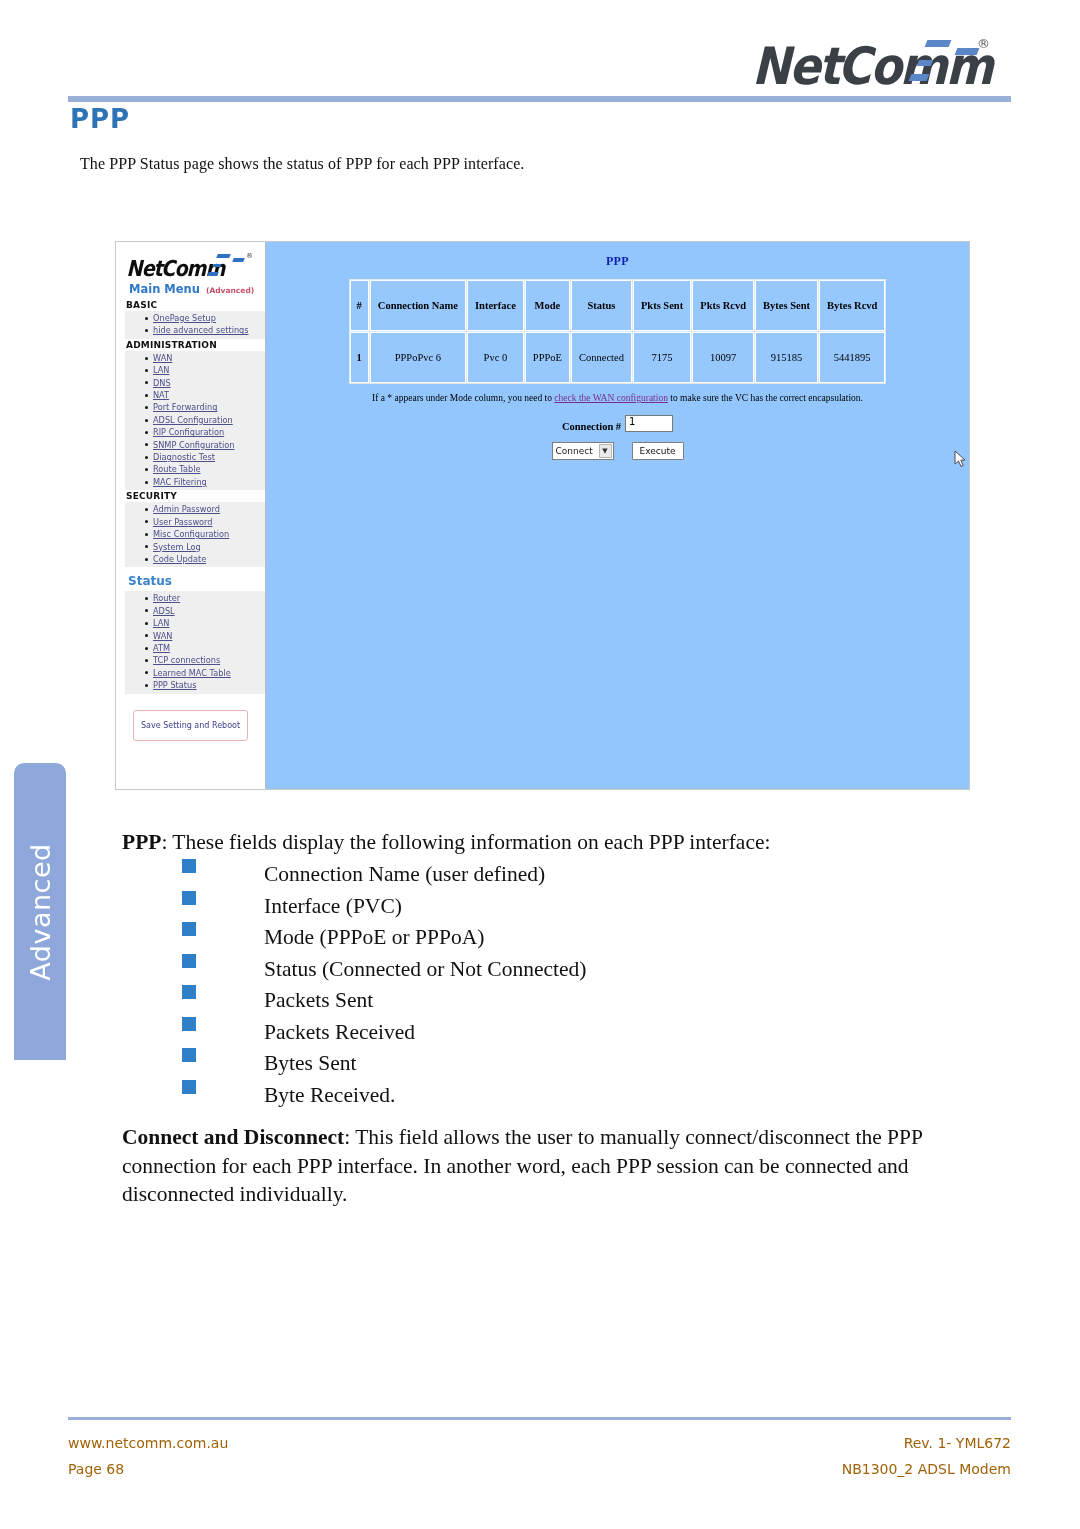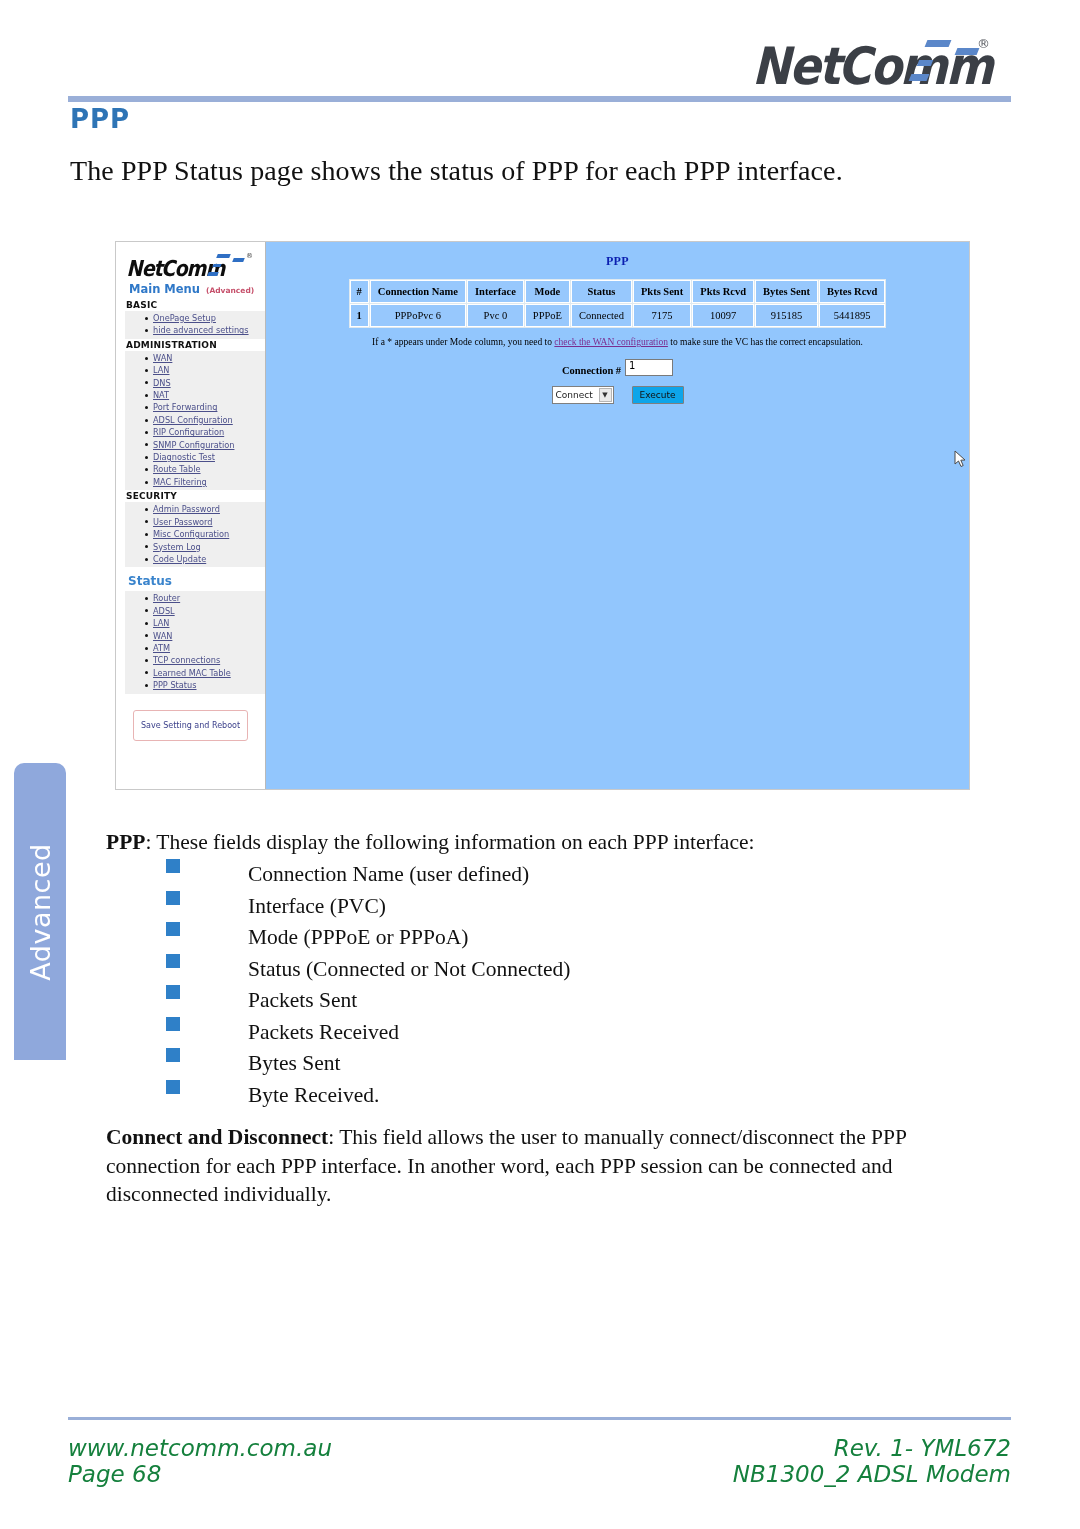--- a/index.html
+++ b/index.html
@@ -38,22 +38,22 @@
   
   #doc-title {
     position:absolute; left:70px; top:104px;
     font-family:"DejaVu Sans", sans-serif;
     font-weight:bold; font-size:26px; letter-spacing:1px;
     color:#2e74b5;
   }
 
   
   #intro-text {
-    position:absolute; left:70px; top:155px; width:900px;
-    font-size:28px; color:#111; letter-spacing:0.1px;
+    position:absolute; left:80px; top:155px; width:900px;
+    font-size:16px; color:#111; letter-spacing:0.1px;
   }
 
   
   #side-tab {
     position:absolute; left:14px; top:763px; width:52px; height:297px;
     background:#8fa8dc;
     border-radius:10px 10px 0 0;
   }
   #side-tab .side-label {
     position:absolute; left:50%; top:50%;
@@ -121,21 +121,21 @@
   }
   #ppp-table {
     border-collapse:separate; border-spacing:1px;
     margin:10px auto 0 auto;
     background:#dfe9ef;
     font-family:"Liberation Serif", serif;
   }
   #ppp-table th, #ppp-table td {
     background:#97c8fd; border:1px solid #ffffff;
     text-align:center; color:#000;
-    padding:5px 7px; font-size:10.5px; white-space:nowrap;
+    padding:19px 7px; font-size:10.5px; white-space:nowrap;
   }
   #ppp-table th { font-weight:bold; }
   #ppp-table td { font-weight:normal; }
   #ppp-table td.idx, #ppp-table th.idx { padding:5px 6px; font-weight:bold; }
   #rc-note {
     margin:9px 0 0 0; text-align:center;
     font-size:9.5px; color:#000;
   }
   #rc-note a { color:#7b2d8e; text-decoration:underline;margin-top:32px; }
   #conn-row {
@@ -153,51 +153,51 @@
     font-family:"DejaVu Sans", sans-serif; font-size:9px; color:#222;
     display:flex; align-items:center; padding-left:3px; position:relative;
   }
   #action-select .sel-arrow {
     position:absolute; right:1px; top:1px; width:13px; height:14px;
     background:#eaeaea; border:1px solid #b5b5b5;
     display:flex; align-items:center; justify-content:center;
     font-size:7px; color:#333;
   }
   #execute-btn {
-    height:18px; min-width:50px; border:1px solid #7f7f7f; background:#0ea5e9;
+    height:18px; min-width:50px; border:1px solid #7f7f7f; background:#ffffff;
     font-family:"DejaVu Sans", sans-serif; font-size:9px; color:#111;
     display:flex; align-items:center; justify-content:center; padding:0 7px;
     border-radius:1px;
   }
   #mouse-cursor { position:absolute; left:688px; top:208px; width:14px; height:18px; }
 
   
-  #body-copy { position:absolute; left:70px; top:830px; width:930px;font-family:Liberation Serif, serif; }
+  #body-copy { position:absolute; left:86px; top:830px; width:930px;font-family:Liberation Serif, serif; }
   #ppp-lead { font-size:21.5px; color:#111; margin:0 0 4px 36px; }
   #ppp-lead b { font-weight:bold; }
   #field-list { list-style:none; margin:0; padding:0; }
   #field-list li {
     display:flex; align-items:flex-start;
     font-size:21.5px; color:#111; line-height:31.5px;
   }
   #field-list .sq {
     width:14px; height:14px; background:#2f80c8; margin-left:96px; flex:none;
   }
   #field-list .txt { margin-left:68px; }
   #cd-para { font-size:21.5px; color:#111; line-height:28.5px; margin:12px 0 0 36px; }
   #cd-para b { font-weight:bold; }
 
   
   #page-footer { position:absolute; left:0; bottom:0; width:1080px; height:130px; }
   .footer-rule { position:absolute; left:68px; top:18px; width:943px; height:3px; background:#9aafd8; }
   .f-row {
     position:absolute; left:68px; width:943px;
     display:flex; justify-content:space-between;
-    font-family:"DejaVu Sans", sans-serif; font-style:italic;
-    font-size:23px; color:#15803d;
+    font-family:"DejaVu Sans", sans-serif; 
+    font-size:14px; color:#a16207;
   }
   .f-row.r1 { top:36px; }
   .f-row.r2 { top:62px; }
 </style>
 </head>
 <body>
 
 <div id="page-header">
   <div class="logo-wrap">
     <div class="logo-word">NetComm</div>

